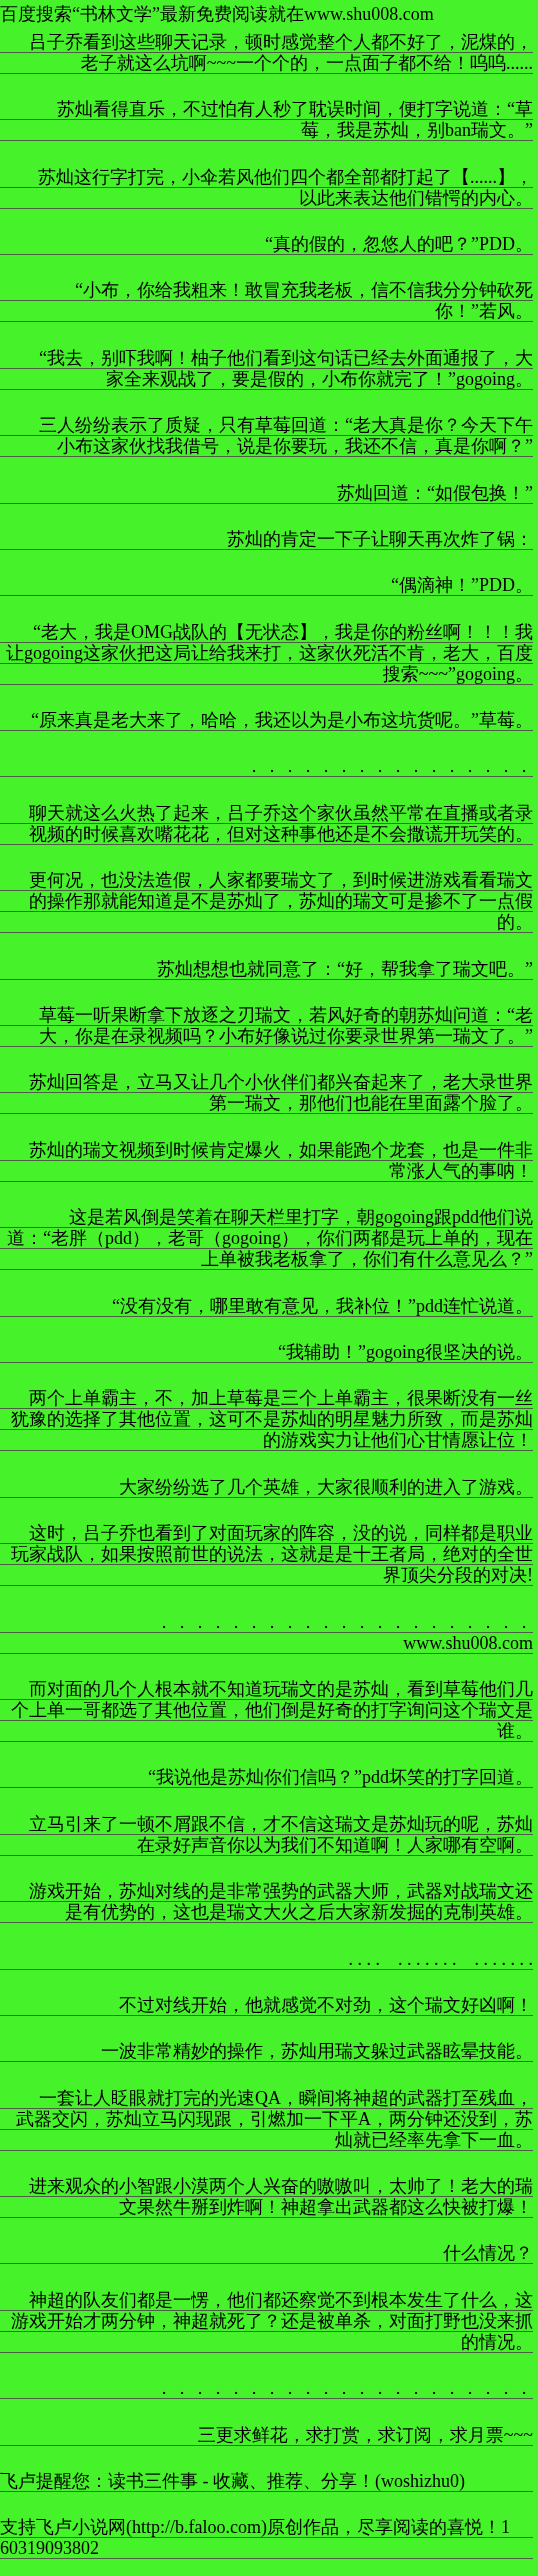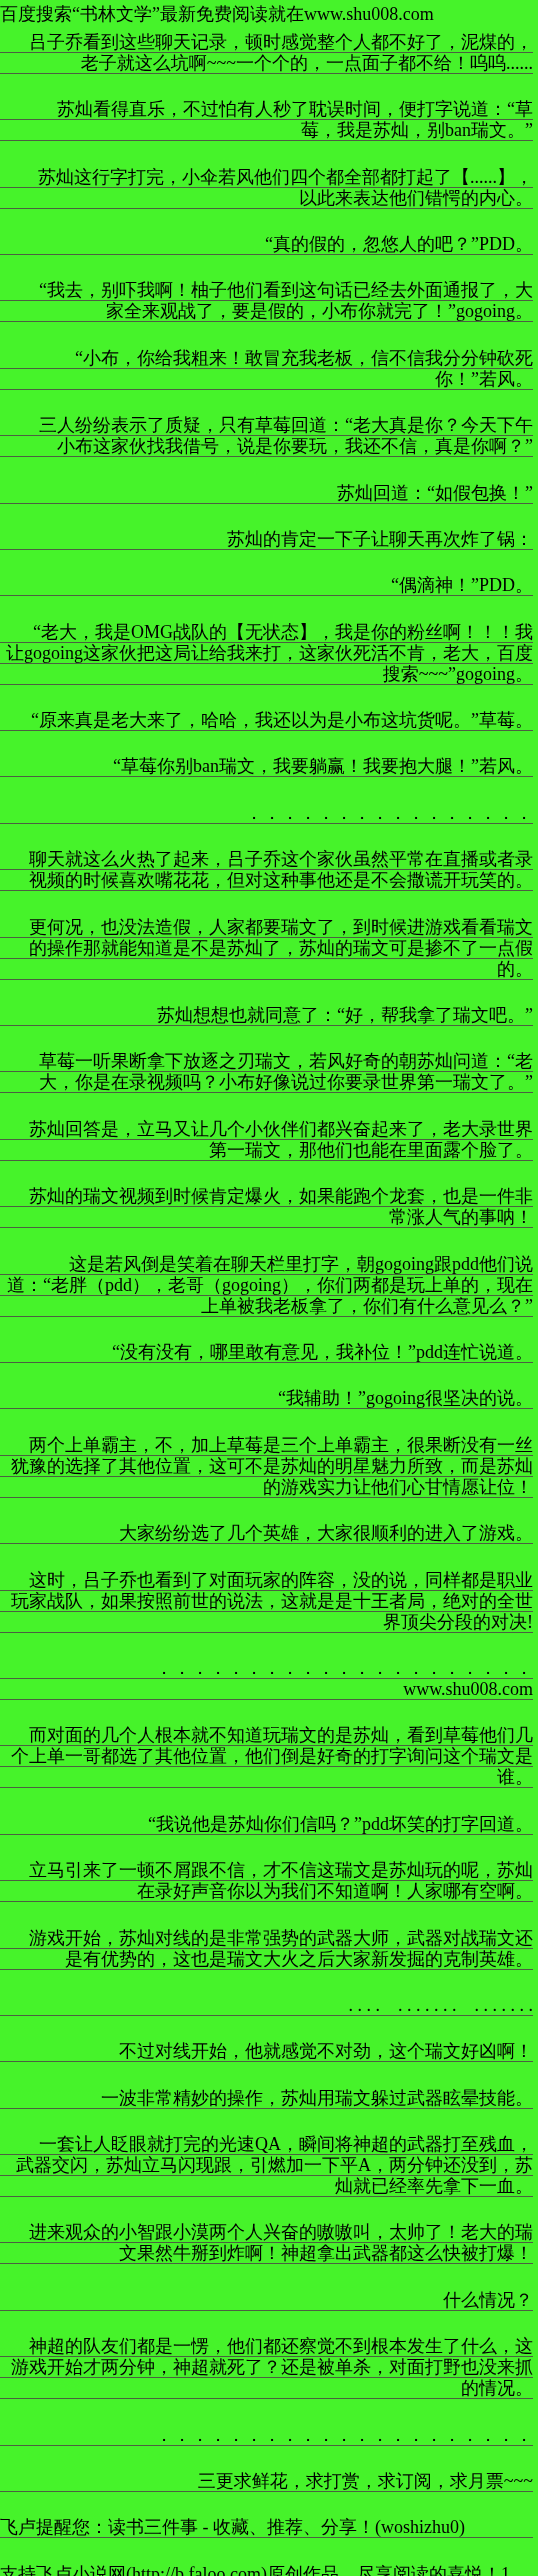--- a/index.html
+++ b/index.html
@@ -41,29 +41,28 @@
 <body>
 
 <div class="page">
   <p class="para s-header">百度搜索“书林文学”最新免费阅读就在www.shu008.com</p>
 
   <main>
       <p class="para s-body">吕子乔看到这些聊天记录，顿时感觉整个人都不好了，泥煤的，老子就这么坑啊~~~一个个的，一点面子都不给！呜呜......</p>
       <p class="para s-body">苏灿看得直乐，不过怕有人秒了耽误时间，便打字说道：“草莓，我是苏灿，别ban瑞文。”</p>
       <p class="para s-body">苏灿这行字打完，小伞若风他们四个都全部都打起了【......】，以此来表达他们错愕的内心。</p>
       <p class="para s-body">“真的假的，忽悠人的吧？”PDD。</p>
+      <p class="para s-body">“小布，你给我粗来！敢冒充我老板，信不信我分分钟砍死你！”若风。</p>
       <p class="para s-body">“我去，别吓我啊！柚子他们看到这句话已经去外面通报了，大家全来观战了，要是假的，小布你就完了！”gogoing。</p>
-      <p class="para s-body">“小布，你给我粗来！敢冒充我老板，信不信我分分钟砍死你！”若风。</p>
       <p class="para s-body">三人纷纷表示了质疑，只有草莓回道：“老大真是你？今天下午小布这家伙找我借号，说是你要玩，我还不信，真是你啊？”</p>
       <p class="para s-body">苏灿回道：“如假包换！”</p>
       <p class="para s-body">苏灿的肯定一下子让聊天再次炸了锅：</p>
       <p class="para s-body">“偶滴神！”PDD。</p>
       <p class="para s-body">“老大，我是OMG战队的【无状态】，我是你的粉丝啊！！！我让gogoing这家伙把这局让给我来打，这家伙死活不肯，老大，百度搜索~~~”gogoing。</p>
       <p class="para s-body">“原来真是老大来了，哈哈，我还以为是小布这坑货呢。”草莓。</p>
-      <p class="para s-body">“草莓你别ban瑞文，我要躺赢！我要抱大腿！”若风。</p>
       <p class="para s-body">．．．．．．．．．．．．．．．．</p>
       <p class="para s-body">聊天就这么火热了起来，吕子乔这个家伙虽然平常在直播或者录视频的时候喜欢嘴花花，但对这种事他还是不会撒谎开玩笑的。</p>
       <p class="para s-body">更何况，也没法造假，人家都要瑞文了，到时候进游戏看看瑞文的操作那就能知道是不是苏灿了，苏灿的瑞文可是掺不了一点假的。</p>
       <p class="para s-body">苏灿想想也就同意了：“好，帮我拿了瑞文吧。”</p>
       <p class="para s-body">草莓一听果断拿下放逐之刃瑞文，若风好奇的朝苏灿问道：“老大，你是在录视频吗？小布好像说过你要录世界第一瑞文了。”</p>
       <p class="para s-body">苏灿回答是，立马又让几个小伙伴们都兴奋起来了，老大录世界第一瑞文，那他们也能在里面露个脸了。</p>
       <p class="para s-body">苏灿的瑞文视频到时候肯定爆火，如果能跑个龙套，也是一件非常涨人气的事呐！</p>
       <p class="para s-body">这是若风倒是笑着在聊天栏里打字，朝gogoing跟pdd他们说道：“老胖（pdd），老哥（gogoing），你们两都是玩上单的，现在上单被我老板拿了，你们有什么意见么？”</p>
       <p class="para s-body">“没有没有，哪里敢有意见，我补位！”pdd连忙说道。</p>
       <p class="para s-body">“我辅助！”gogoing很坚决的说。</p>

